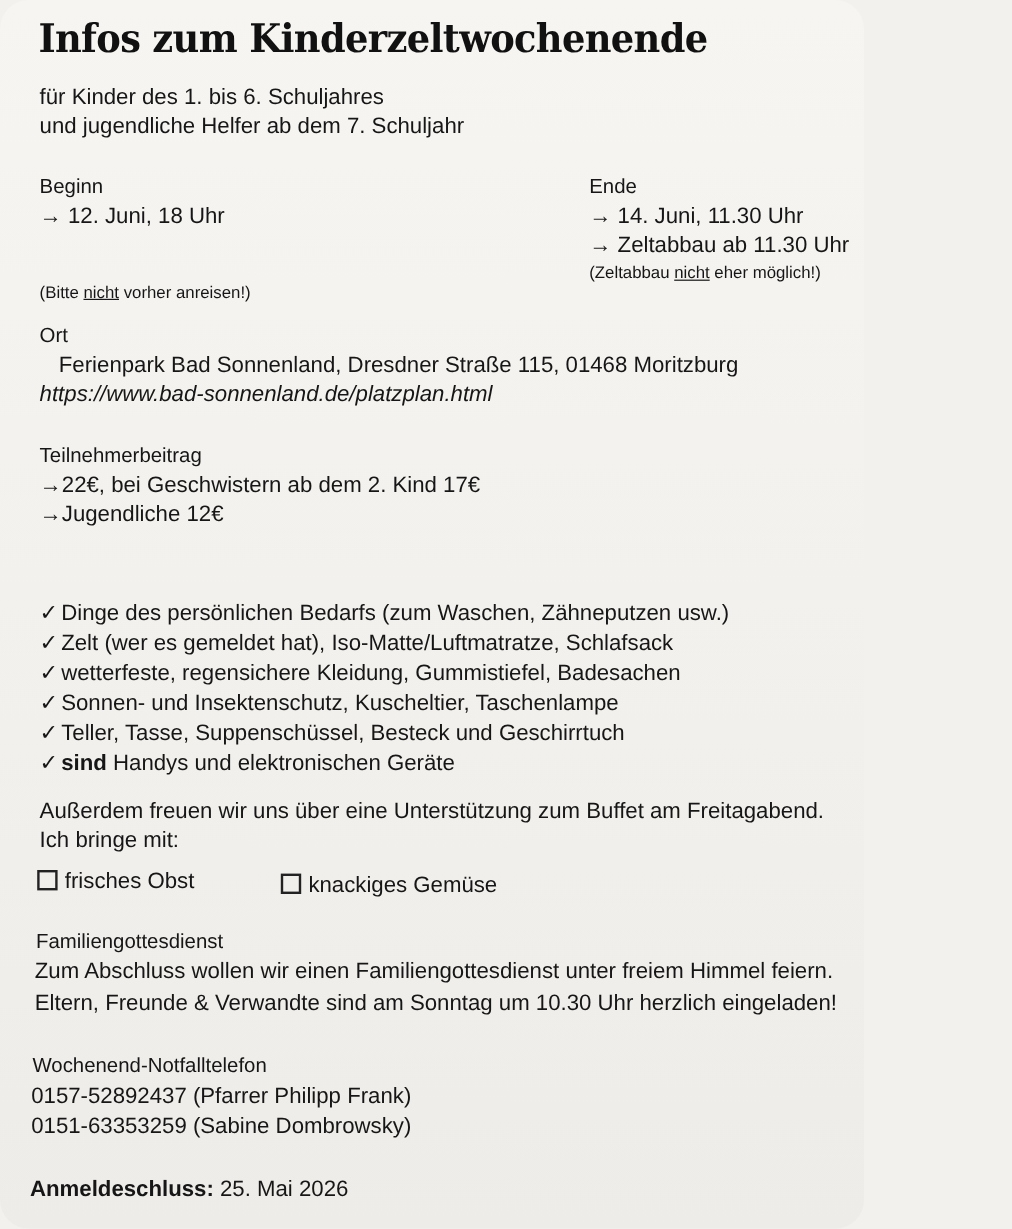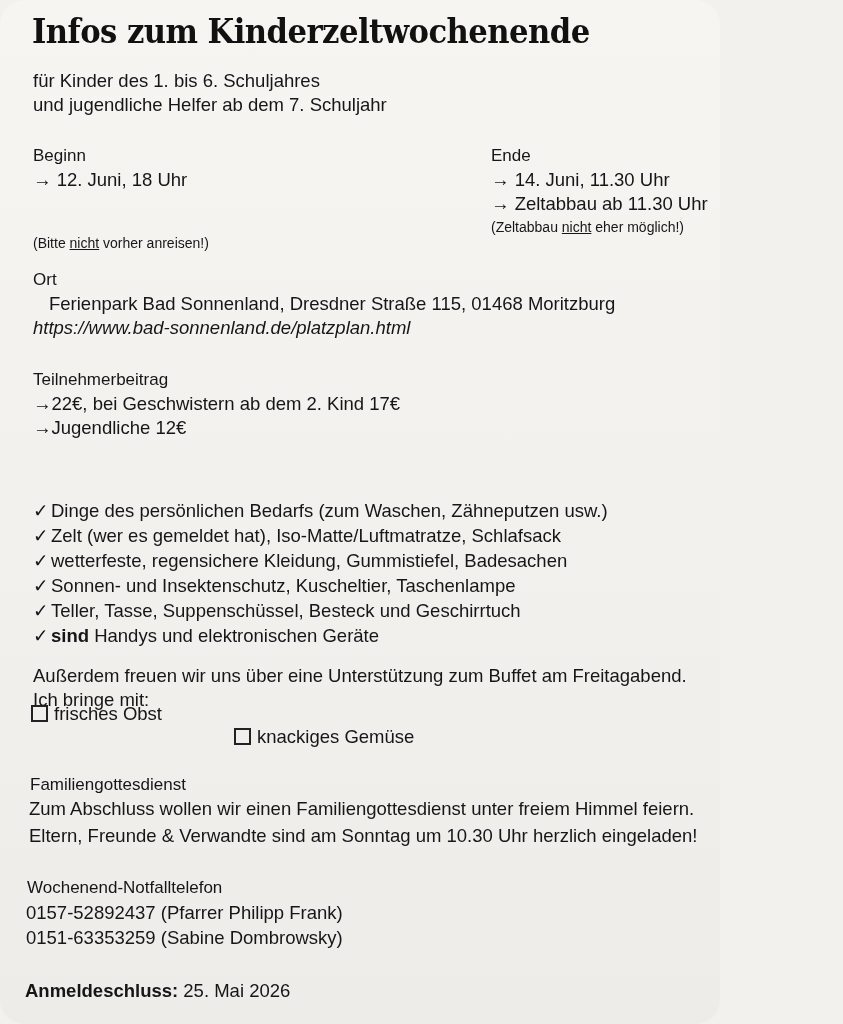--- a/index.html
+++ b/index.html
@@ -104,21 +104,21 @@
   <div class="line" style="left:33px; top:599px;">
     <span class="check">✓</span><span>Teller, Tasse, Suppenschüssel, Besteck und Geschirrtuch</span>
   </div>
   <div class="line" style="left:33px; top:624px;">
     <span class="check">✓</span><span class="bold">sind</span><span> Handys und elektronischen Geräte</span>
   </div>
 
   <div class="line" style="left:33px; top:664px;">Außerdem freuen wir uns über eine Unterstützung zum Buffet am Freitagabend.</div>
   <div class="line" style="left:33px; top:688px;text-align:right;">Ich bringe mit:</div>
 
-  <div class="line" style="left:31px; top:702px;text-align:center;">
+  <div class="line" style="left:31px; top:722px;text-align:center;">
     <span class="checkbox"></span><span>frisches Obst</span>
   </div>
   <div class="line" style="left:234px; top:725px;">
     <span class="checkbox"></span><span>knackiges Gemüse</span>
   </div>
 
   <div class="line heading" style="left:30px; top:773px;">Familiengottesdienst</div>
   <div class="line" style="left:29px; top:797px;">Zum Abschluss wollen wir einen Familiengottesdienst unter freiem Himmel feiern.</div>
   <div class="line" style="left:29px; top:824px;">Eltern, Freunde &amp; Verwandte sind am Sonntag um 10.30 Uhr herzlich eingeladen!</div>
 

